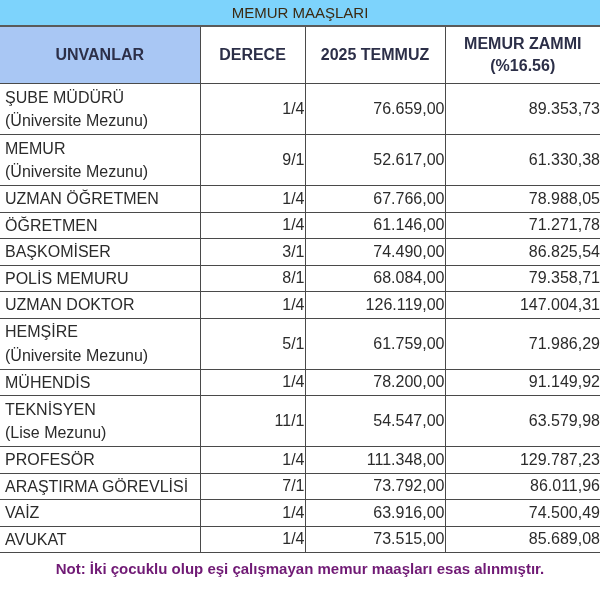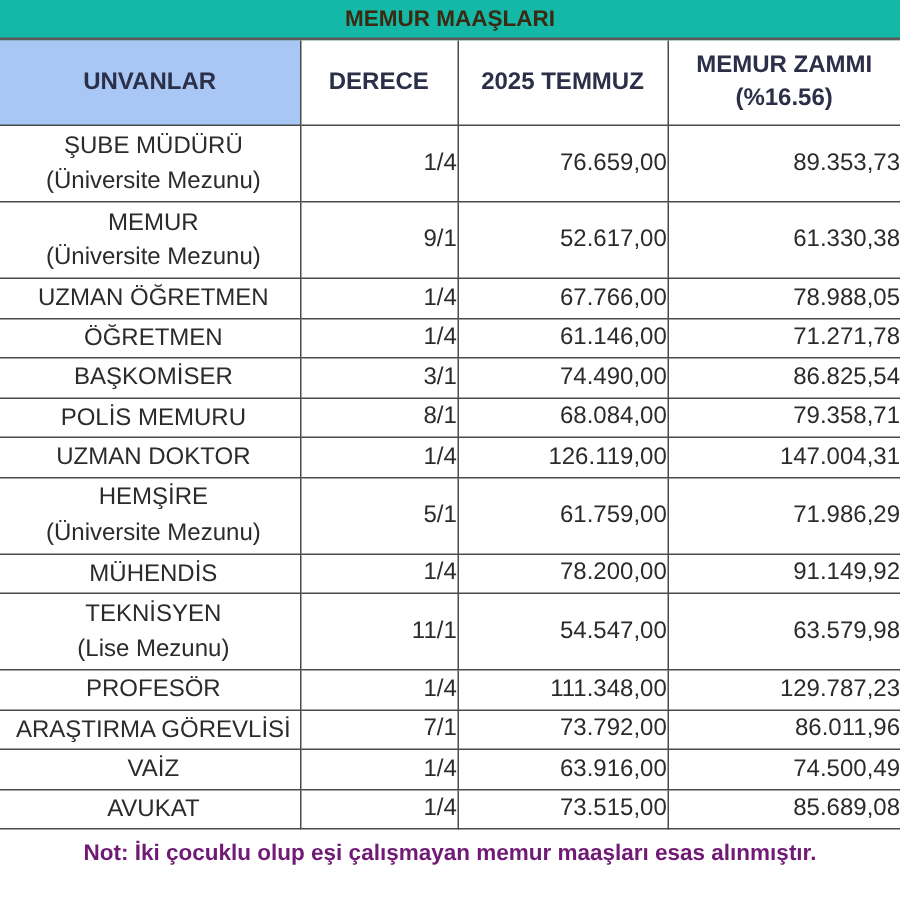--- a/index.html
+++ b/index.html
@@ -1,23 +1,23 @@
 <!DOCTYPE html>
 <html><head>
 <meta charset="utf-8">
 <style>
   html, body { margin:0; padding:0; background:#ffffff; }
   body { width:600px; height:615px; overflow:hidden; font-family:"Liberation Sans", sans-serif; }
-  .title-bar { height:27px; background:#14b8a6; border-bottom:2px solid #5a5a5a; display:flex; align-items:center; justify-content:center; font-weight:bold; font-size:15px; color:#3b2a12; box-sizing:border-box; }
+  .title-bar { height:27px; background:#7dd3fc; border-bottom:2px solid #5a5a5a; display:flex; align-items:center; justify-content:center; font-weight:normal; font-size:15px; color:#3b2a12; box-sizing:border-box; }
   table { border-collapse:collapse; width:600px; table-layout:fixed; }
   col.c1 { width:200px; } col.c2 { width:105px; } col.c3 { width:140px; } col.c4 { width:155px; }
   th { height:56px; font-weight:bold; font-size:16px; color:#2c2f48; border:1px solid #4a4a4a; border-top:none; background:#fff; text-align:center; line-height:1.35; padding:0; }
   th.h-title { background:#a9c7f4; }
   td { border:1px solid #4a4a4a; font-size:16px; color:#2b2b2b; text-align:right; padding:0; }
-  td.name { text-align:center; padding-left:5px; line-height:1.45; }
+  td.name { text-align:left; padding-left:5px; line-height:1.45; }
   tr.single td { height:25.5px;margin-left:32px; }
   tr.double td { height:50px; }
   .note { height:30px; display:flex; align-items:center; justify-content:center; color:#701a75; font-weight:bold; font-size:15px; }
   th:first-child, td:first-child { border-left:none; }
   th:last-child, td:last-child { border-right:none; }
 </style>
 </head>
 <body>
 
 <div class="title-bar">MEMUR MAAŞLARI</div>

